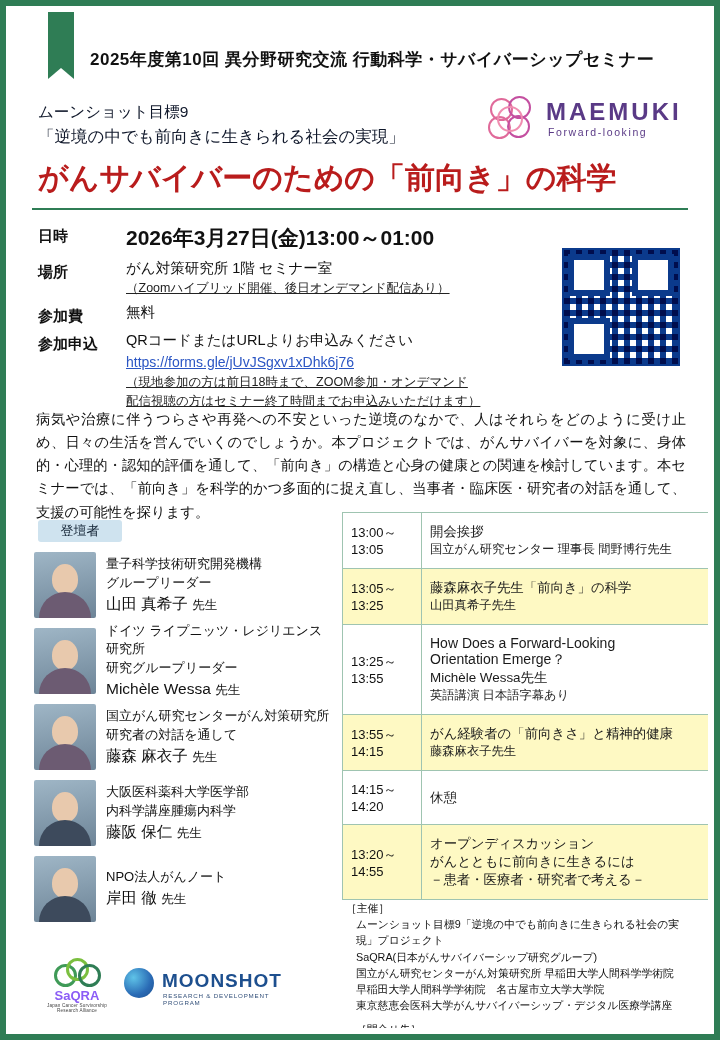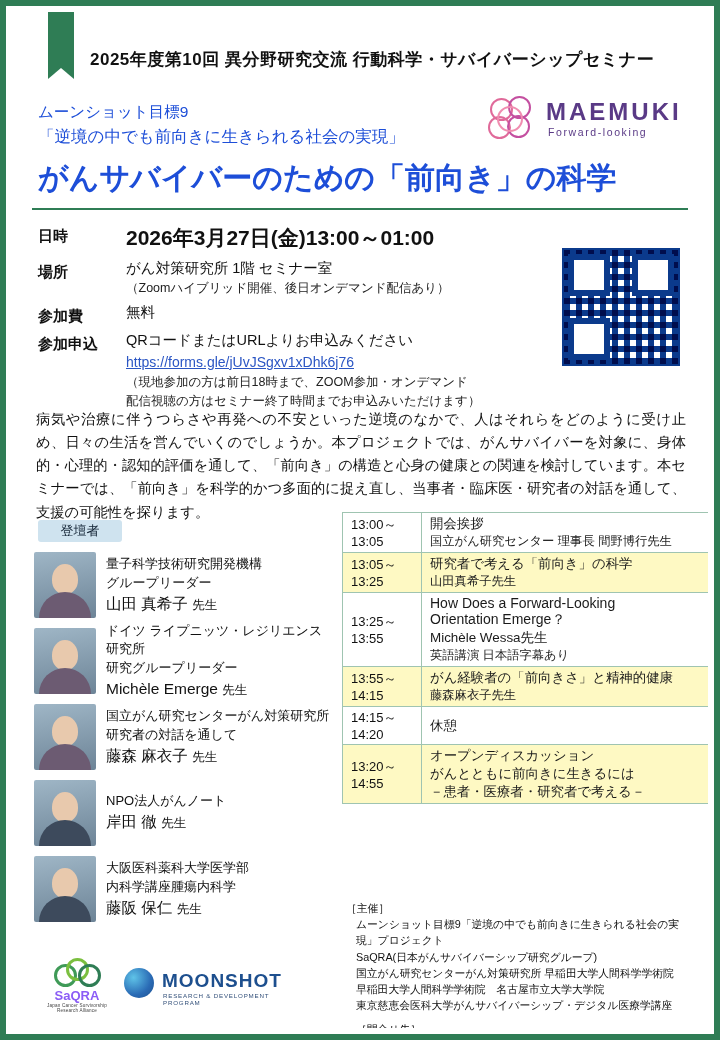--- a/index.html
+++ b/index.html
@@ -33,21 +33,21 @@
     border-left:13px solid #2f7d55;
     border-right:13px solid #2f7d55;
     border-bottom:11px solid transparent;
   }
   .header-line {
     position:absolute; left:78px; top:36px; right:16px;
     font-size:17px; font-weight:bold; color:#111; letter-spacing:0.5px;
   }
   .moonshot-block {
     position:absolute; left:26px; top:88px; width:430px;
-    font-size:15.5px; line-height:1.55; color:#1d4ed8;
+    font-size:15.5px; line-height:1.55; color:#0f172a;
   }
   .moonshot-block .l2 { font-size:16.5px; }
   
   .logo {
     position:absolute; right:30px; top:84px; width:190px; height:48px;
   }
   .logo .flower {
     position:absolute; left:0; top:0; width:48px; height:46px;
   }
   .petal {
@@ -62,36 +62,36 @@
   .logo .word {
     position:absolute; left:58px; top:2px;
     font-size:24px; font-weight:bold; letter-spacing:3px; color:#5a3a86;
   }
   .logo .sub {
     position:absolute; left:60px; top:30px;
     font-size:10.5px; letter-spacing:1.6px; color:#5a3a86;
   }
   .title {
     position:absolute; left:26px; top:146px; right:20px;
-    font-size:30px; font-weight:bold; letter-spacing:0px; color:#1d4ed8;
+    font-size:30px; font-weight:bold; letter-spacing:0px; color:#b91c1c;
   }
   .rule {
     position:absolute; left:20px; right:20px; top:196px;
     height:2px; background:#2f7d55;
   }
   
   .info { position:absolute; left:26px; top:210px; width:480px; }
   .row { display:flex; margin-bottom:4px; }
   .lbl {
     width:88px; flex:0 0 88px; font-size:15px; font-weight:bold; color:#111;
     padding-top:5px;
   }
   .val { flex:1; font-size:14.5px; color:#111; line-height:1.5; }
   .date-main { font-size:21px; font-weight:bold; letter-spacing:0px; }
-  .small-note { font-size:12.5px; color:#222; }
+  .small-note { font-size:12.5px; color:#222;text-decoration:underline; }
   .link { color:#2b56c4; text-decoration:underline; font-size:14px; }
   .qr {
     position:absolute; right:28px; top:236px; width:118px; height:118px;
     background:
       repeating-linear-gradient(90deg,#0b3a8c 0 6px,#ffffff 6px 12px),
       repeating-linear-gradient(0deg,#0b3a8c 0 6px,#ffffff 6px 12px);
     background-blend-mode:multiply;
     background-color:#fff;
     border:2px solid #0b3a8c;
     box-sizing:border-box;
@@ -132,21 +132,21 @@
   }
   .ph.f .body { background:#6c5b72; }
   .sp-txt { font-size:13px; line-height:1.45; color:#111; }
   .sp-name { font-size:15.5px; }
   .sp-name .hon { font-size:12.5px; }
   
   .program {
     position:absolute; left:330px; top:500px; width:368px;
     border-collapse:collapse; font-size:12.8px;
   }
-  .program td { border:1px solid #9fc4b1; padding:2px 8px; vertical-align:middle; }
+  .program td { border:1px solid #9fc4b1; padding:10px 8px; vertical-align:middle; }
   .program td.time {
     width:62px; text-align:left; font-size:13px; color:#111; white-space:pre-line;
     background:#ffffff;
   }
   .program tr.alt td { background:#fef9c3; }
   .pg-t1 { font-size:13.4px; }
   .pg-t2 { font-size:12.3px; color:#222; }
   .pg-big { font-size:14px; }
   
   .footer {
@@ -271,72 +271,72 @@
         </div>
       </div>
       <div class="sp">
         <div class="ph f">
             <div class="head"></div>
             <div class="body"></div>
           </div>
         <div class="sp-txt">
           <div>ドイツ ライプニッツ・レジリエンス研究所</div>
           <div>研究グループリーダー</div>
-          <div class="sp-name"><span>Michèle Emerge</span> <span class="hon">先生</span></div>
+          <div class="sp-name"><span>Michèle Wessa</span> <span class="hon">先生</span></div>
         </div>
       </div>
       <div class="sp">
         <div class="ph f">
             <div class="head"></div>
             <div class="body"></div>
           </div>
         <div class="sp-txt">
           <div>国立がん研究センターがん対策研究所</div>
           <div>研究者の対話を通して</div>
           <div class="sp-name"><span>藤森 麻衣子</span> <span class="hon">先生</span></div>
         </div>
       </div>
       <div class="sp">
         <div class="ph">
             <div class="head"></div>
             <div class="body"></div>
           </div>
         <div class="sp-txt">
-          <div>NPO法人がんノート</div>
-          <div class="sp-name"><span>岸田 徹</span> <span class="hon">先生</span></div>
+          <div>大阪医科薬科大学医学部</div>
+          <div>内科学講座腫瘍内科学</div>
+          <div class="sp-name"><span>藤阪 保仁</span> <span class="hon">先生</span></div>
         </div>
       </div>
       <div class="sp">
         <div class="ph">
             <div class="head"></div>
             <div class="body"></div>
           </div>
         <div class="sp-txt">
-          <div>大阪医科薬科大学医学部</div>
-          <div>内科学講座腫瘍内科学</div>
-          <div class="sp-name"><span>藤阪 保仁</span> <span class="hon">先生</span></div>
+          <div>NPO法人がんノート</div>
+          <div class="sp-name"><span>岸田 徹</span> <span class="hon">先生</span></div>
         </div>
       </div>
     </div>
 
     <table class="program">
       <tbody>
           <tr>
         <td class="time">13:00～
 13:05</td>
         <td>
           <div class="pg-t1">開会挨拶</div>
           <div class="pg-t2">国立がん研究センター 理事長 間野博行先生</div>
         </td>
       </tr>
       <tr class="alt">
         <td class="time">13:05～
 13:25</td>
         <td>
-          <div class="pg-t1">研究者で考える「前向き」の科学</div>
+          <div class="pg-t1">藤森麻衣子先生「前向き」の科学</div>
           <div class="pg-t2">山田真希子先生</div>
         </td>
       </tr>
       <tr>
         <td class="time">13:25～
 13:55</td>
         <td>
           <div class="pg-big" style="white-space:pre-line">How Does a Forward-Looking
 Orientation Emerge？</div>
           <div class="pg-t1">Michèle Wessa先生</div>

